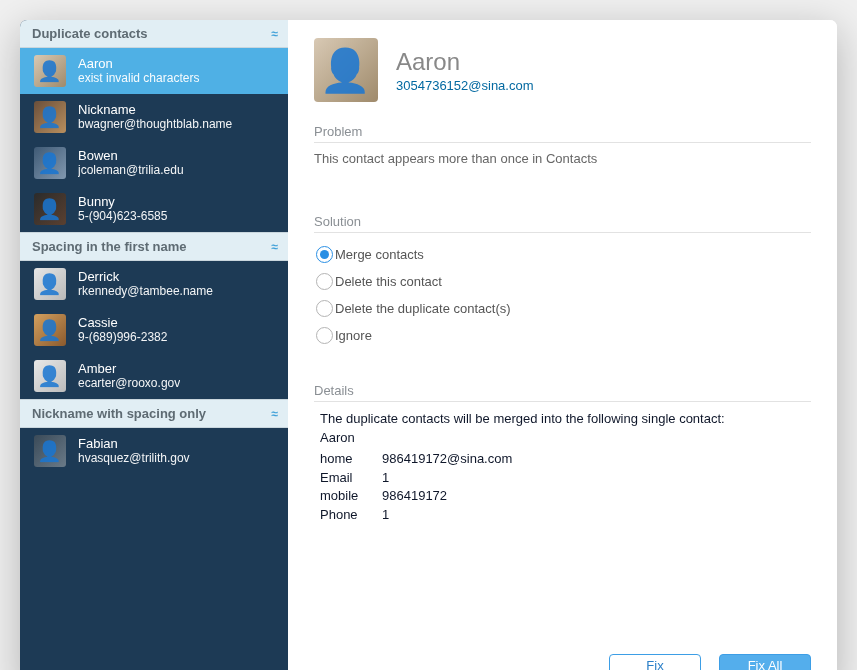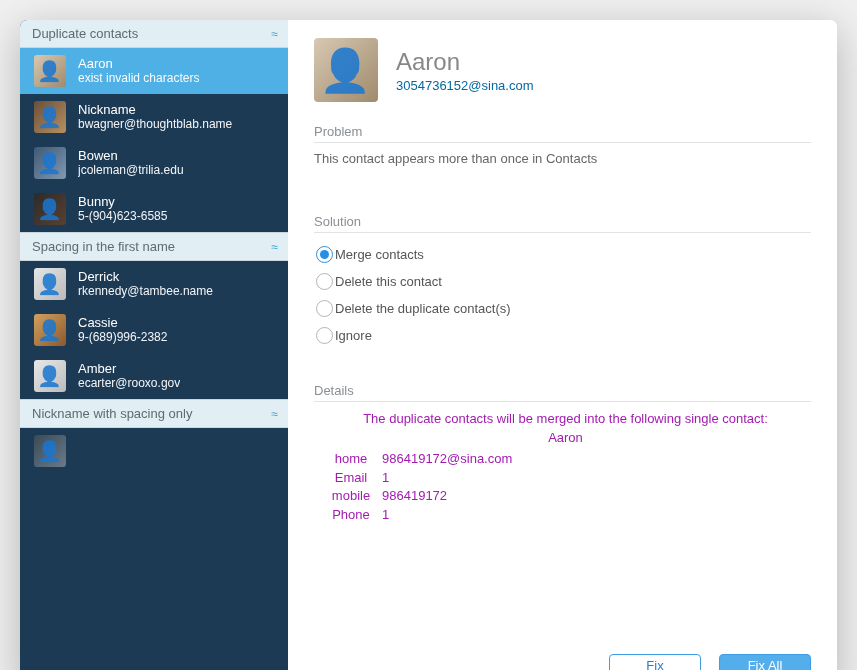--- a/index.html
+++ b/index.html
@@ -61,20 +61,21 @@
   .section-header {
     background: #e1eef4;
     color: #5e6b73;
     font-size: 13px;
     padding: 6px 12px;
     display: flex;
     justify-content: space-between;
     align-items: center;
     border-top: 1px solid #c9d6dd;
     border-bottom: 1px solid #c9d6dd;
+    font-weight: bold;
   }
   .section-header:first-child { border-top: none; }
   .wave-icon {
     color: #3fa0d8;
     font-size: 12px;
     letter-spacing: -2px;
   }
   .contact-item {
     display: flex;
     align-items: center;
@@ -188,24 +189,23 @@
     border-color: #2a8fe4;
   }
   .radio.checked::after {
     content: "";
     width: 9px;
     height: 9px;
     border-radius: 50%;
     background: #2a8fe4;
   }
   .details-box {
-    color: #a21caf;
+    color: #0f172a;
     line-height: 1.45;
     padding-left: 6px;
-    text-align: center;
   }
   .details-table {
     margin-top: 2px;
   }
   .details-table .drow {
     display: flex;
   }
   .dlabel {
     width: 62px;
   }
@@ -327,20 +327,24 @@
             <div class="contact-sub">ecarter@rooxo.gov</div>
           </div>
         </div>
         <div class="section-header">
           <span>Nickname with spacing only</span>
           <span class="wave-icon">≈</span>
         </div>
         <div class="contact-item">
           <div class="avatar av-h">
             <span class="person-glyph">👤</span>
+          </div>
+          <div class="contact-text">
+            <div class="contact-name">Fabian</div>
+            <div class="contact-sub">hvasquez@trilith.gov</div>
           </div>
         </div>
       </div>
 
     <div class="main">
       <div class="header-row">
         <div class="big-avatar av-a">
           <span class="person-glyph">👤</span>
         </div>
         <div>

